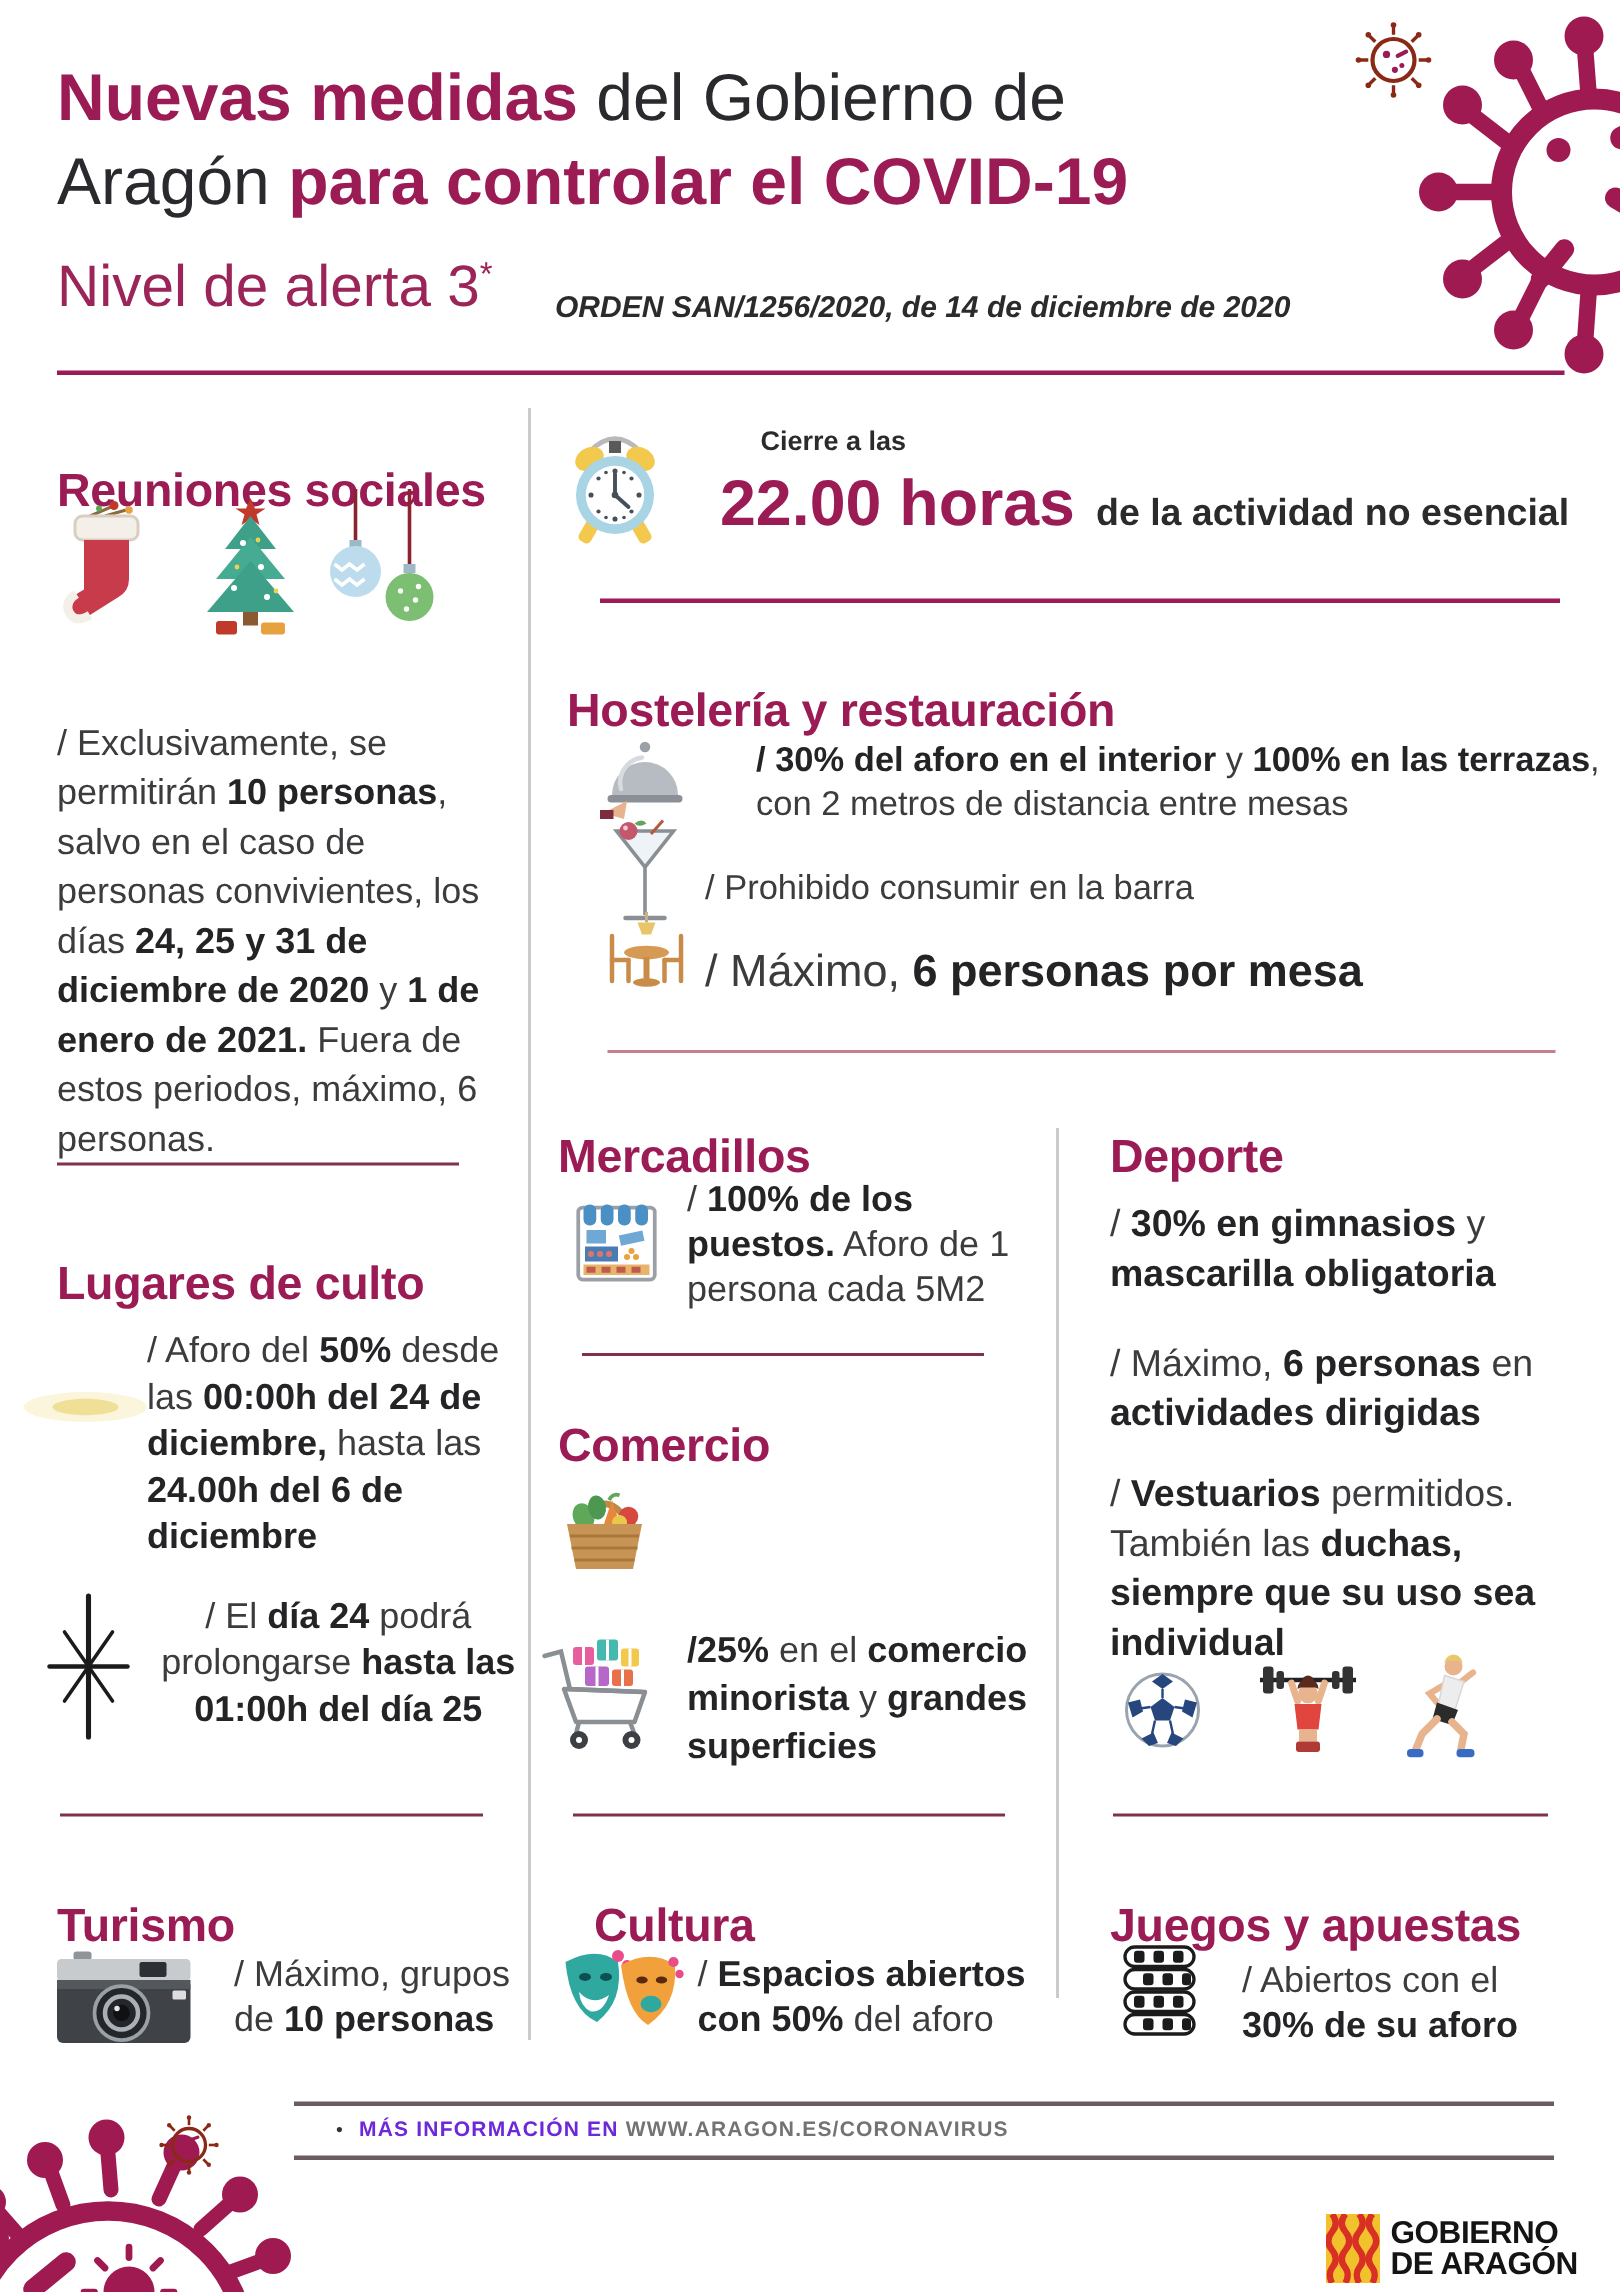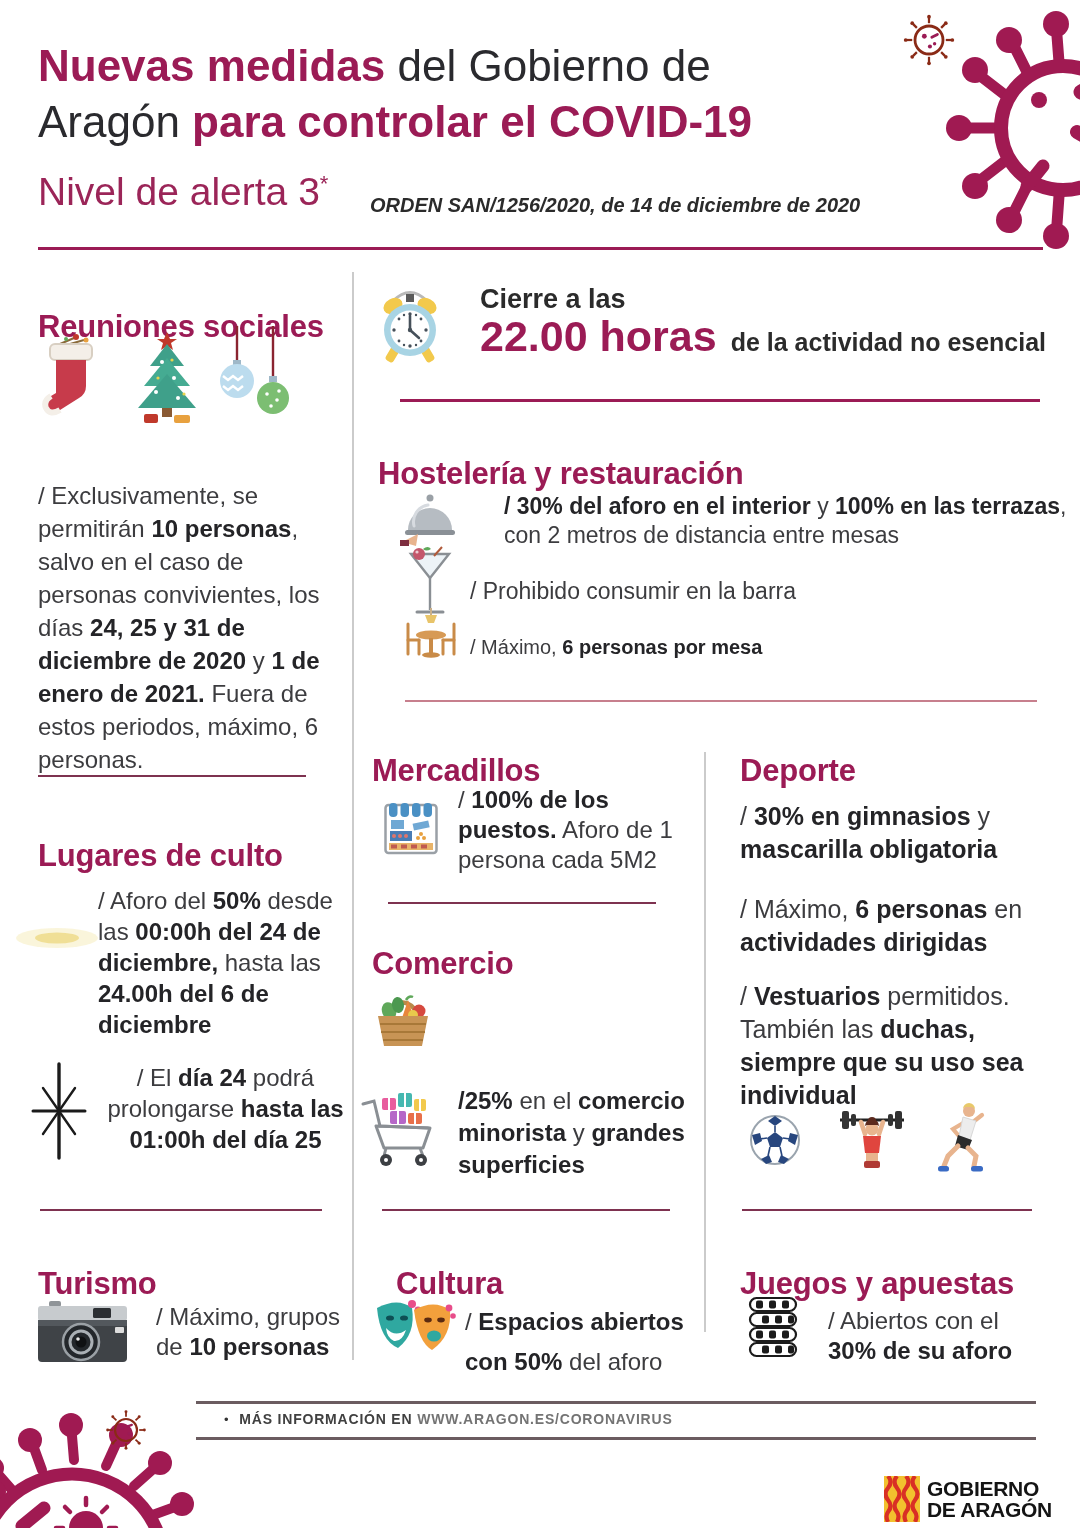--- a/index.html
+++ b/index.html
@@ -30,69 +30,69 @@
   .ic-glow{left:14px;top:915px;}
   .lc-1{left:98px;top:885px;width:250px;font-size:24px;line-height:31px;color:var(--body);}
   .ic-star{left:28px;top:1062px;}
   .lc-2{left:98px;top:1062px;width:255px;font-size:24px;line-height:31px;color:var(--body);text-align:center;}
   .hr-tur{left:40px;top:1209px;width:282px;height:2px;background:#7e3250;}
   .tur-h{left:38px;top:1240px;}
   .ic-camera{left:35px;top:1300px;}
   .tur-1{left:140px;top:1302px;width:210px;font-size:24px;line-height:30px;color:var(--body);margin-left:16px;}
   
   .ic-clock{left:378px;top:282px;}
-  .cl-prefix{left:480px;top:284px;font-size:27px;font-weight:800;color:#2b2b2b;}
+  .cl-prefix{left:507px;top:284px;font-size:18px;font-weight:800;color:#2b2b2b;}
   .cl-row{left:480px;top:312px;display:flex;align-items:baseline;gap:14px;white-space:nowrap;}
   .cl-time{font-size:43px;font-weight:800;color:var(--maroon);}
   .cl-suffix{font-size:25px;font-weight:800;color:#2b2b2b;}
   .hr-cl{left:400px;top:399px;width:640px;height:3px;background:var(--maroon);}
   
   .ho-h{left:378px;top:430px;}
   .ic-cloche{left:400px;top:492px;}
   .ho-1{left:470px;top:492px;width:575px;font-size:23px;line-height:29px;color:var(--body);margin-left:34px;}
   .ic-cocktail{left:406px;top:546px;}
   .ho-2{left:470px;top:577px;width:500px;font-size:23px;line-height:29px;color:var(--body);}
   .ic-table{left:398px;top:608px;}
-  .ho-3{left:470px;top:633px;width:500px;font-size:20px;line-height:29px;color:var(--body);}
+  .ho-3{left:470px;top:633px;width:500px;font-size:30px;line-height:29px;color:var(--body);}
   .hr-ho{left:405px;top:700px;width:632px;height:2px;background:#c77f8d;}
   
   .me-h{left:372px;top:727px;}
   .ic-market{left:383px;top:800px;}
   .me-1{left:458px;top:785px;width:240px;font-size:24px;line-height:30px;color:var(--body);}
   .hr-me{left:388px;top:902px;width:268px;height:2px;background:#7e3250;}
   .co-h{left:372px;top:920px;}
   .ic-basket{left:372px;top:988px;}
   .co-1{left:458px;top:988px;width:250px;font-size:24px;line-height:32px;color:var(--body);}
   .ic-cart{left:360px;top:1090px;}
   .co-2{left:458px;top:1085px;width:252px;font-size:24px;line-height:32px;color:var(--body);}
   .hr-cu{left:382px;top:1209px;width:288px;height:2px;background:#7e3250;}
   .cu-h{left:372px;top:1240px;margin-left:24px;}
   .ic-masks{left:372px;top:1296px;}
-  .cu-1{left:465px;top:1302px;width:250px;font-size:24px;line-height:40px;color:var(--body);}
+  .cu-1{left:465px;top:1302px;width:250px;font-size:24px;line-height:30px;color:var(--body);}
   
   .de-h{left:740px;top:727px;}
   .de-1{left:740px;top:800px;width:290px;font-size:25px;line-height:33px;color:var(--body);}
   .de-2{left:740px;top:893px;width:290px;font-size:25px;line-height:33px;color:var(--body);}
   .de-3{left:740px;top:980px;width:295px;font-size:25px;line-height:33px;color:var(--body);}
   .ic-soccer{left:748px;top:1113px;}
   .ic-lifter{left:838px;top:1106px;}
   .ic-runner{left:938px;top:1102px;}
   .hr-ju{left:742px;top:1209px;width:290px;height:2px;background:#7e3250;}
   .ju-h{left:740px;top:1240px;}
   .ic-chips{left:748px;top:1296px;}
   .ju-1{left:828px;top:1306px;width:220px;font-size:24px;line-height:30px;color:var(--body);}
   
   .vd1{left:352px;top:272px;width:2px;height:1088px;background:#cbcbcb;}
   .vd2{left:704px;top:752px;width:2px;height:580px;background:#cbcbcb;}
   
   .hr-f1{left:196px;top:1401px;width:840px;height:3px;background:#6b5c60;}
   .hr-f2{left:196px;top:1437px;width:840px;height:3px;background:#6b5c60;}
   .f-text{left:224px;top:1411px;font-size:14px;letter-spacing:.8px;white-space:nowrap;}
   .f-text .bullet{color:#333;margin-right:10px;font-size:13px;}
-  .f-text .pre{color:#404040;font-weight:600;text-align:right;}
+  .f-text .pre{color:#6d28d9;font-weight:600;text-align:right;}
   .f-text .url{color:#737373;font-weight:800;}
   .virus-big-bottom{left:-6px;top:1398px;}
   .virus-small-bottom{left:104px;top:1408px;}
   .logo{left:884px;top:1476px;display:flex;align-items:center;gap:7px;}
   .logo-txt{font-size:21px;line-height:21px;font-weight:800;color:#141414;letter-spacing:-0.3px;}
 </style>
 </head>
 <body>
 
 <div class="page">

